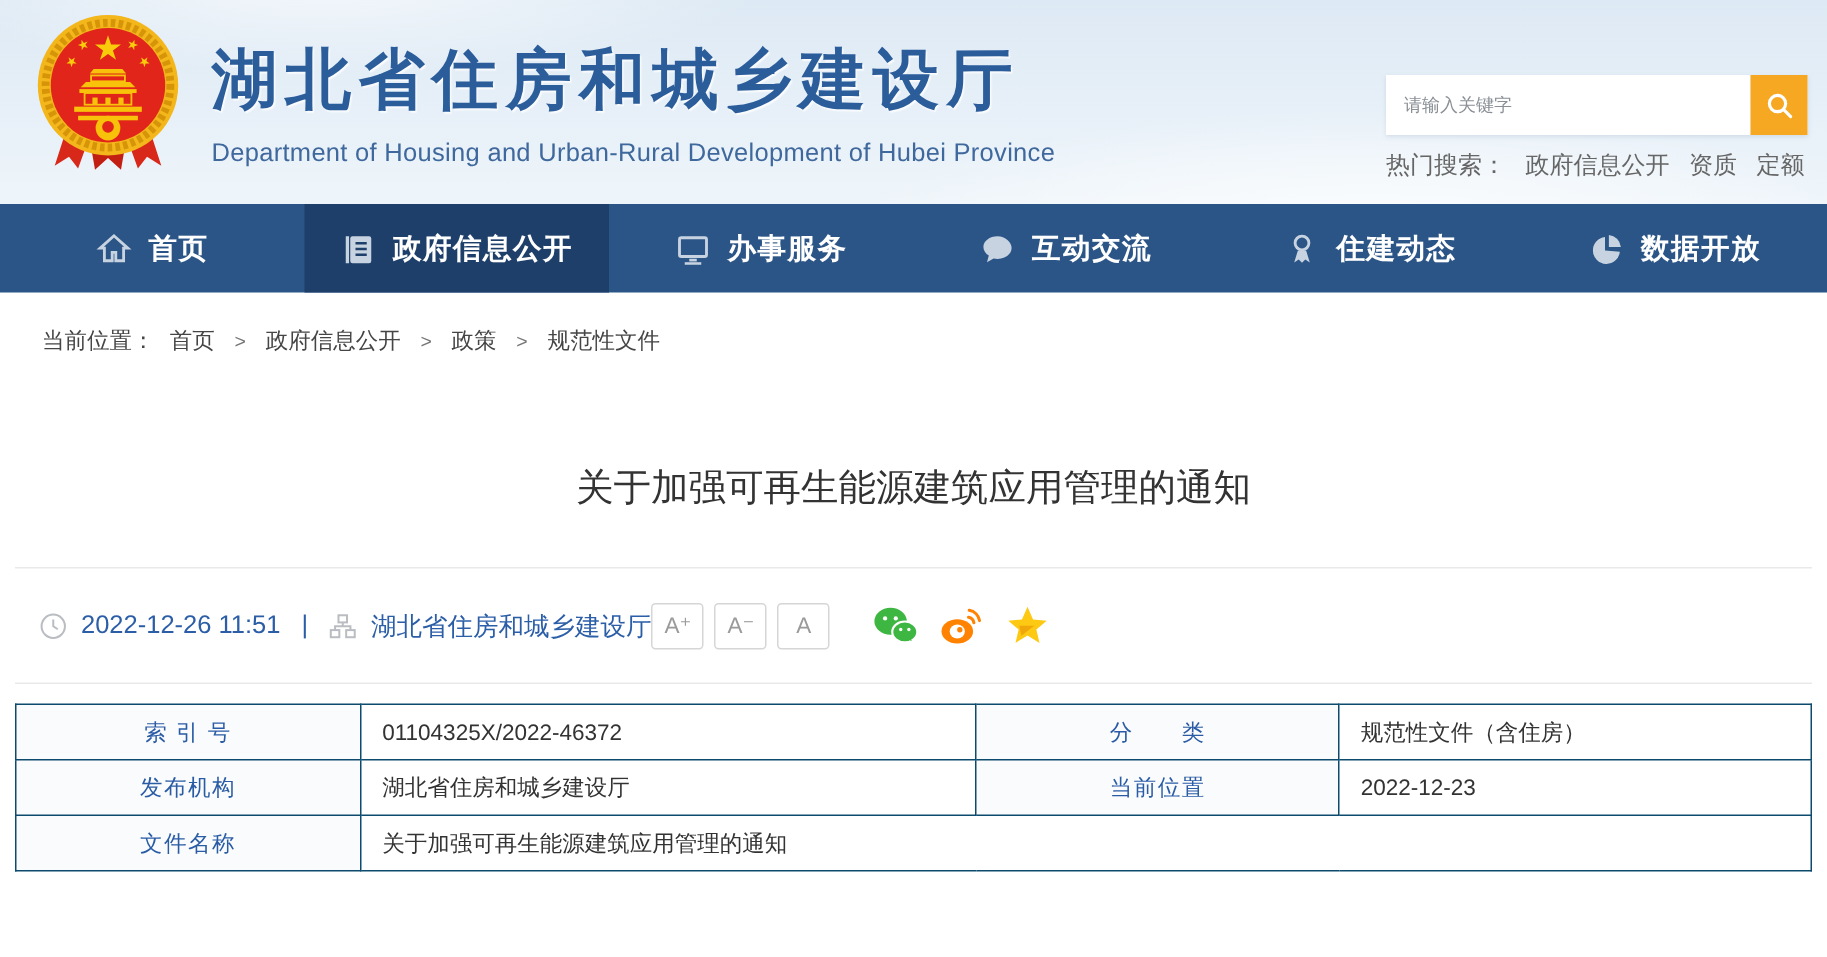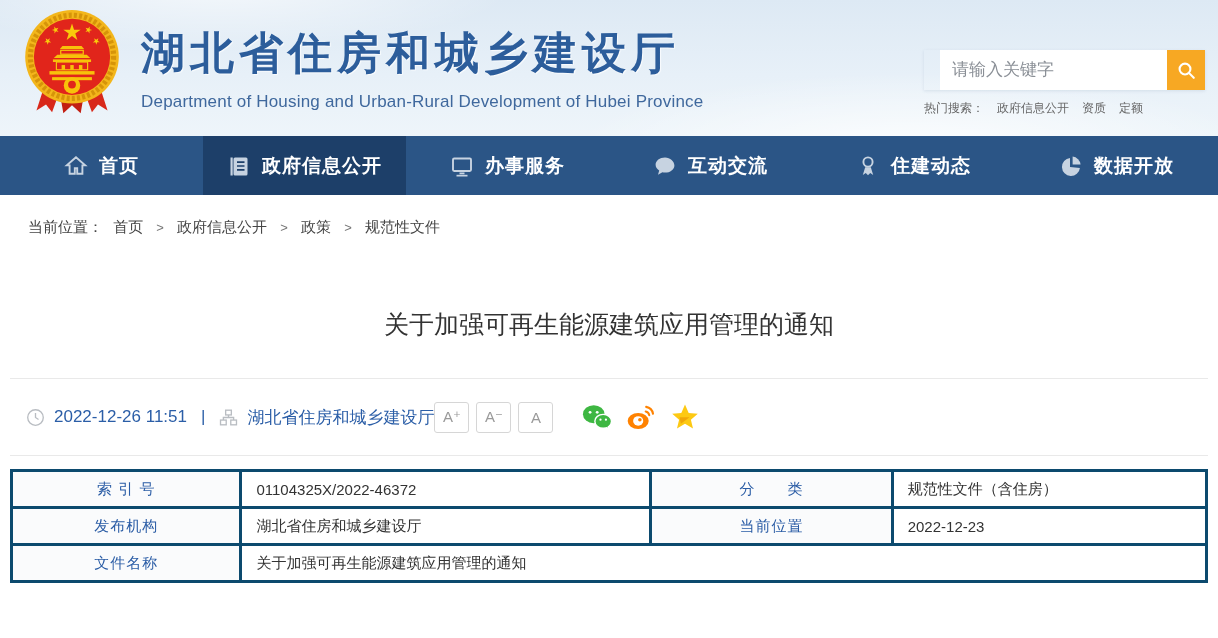--- a/index.html
+++ b/index.html
@@ -16,26 +16,26 @@
   .emblem { position:absolute; left:20px; top:7px; width:104px; height:110px; }
   .emblem svg { width:100%; height:100%; }
   .title-block { position:absolute; left:141px; top:24px; }
   .site-title { font-size:44px; font-weight:bold; color:#2c5d9b; letter-spacing:5px;
     text-shadow:1px 1px 1px rgba(255,255,255,.8); white-space:nowrap; }
   .site-subtitle { margin-top:9px; font-size:17px; color:#3f689d; letter-spacing:.2px; white-space:nowrap; }
 
   .search-area { position:absolute; right:13px; top:50px; width:281px; }
   .search-box { display:flex; height:40px; box-shadow:0 1px 3px rgba(80,110,150,.15); }
   .search-box input { flex:1; min-width:0; border:none; outline:none; background:#fff;
-    padding:0 12px; font-size:17px; color:#4d7c0f; font-family:inherit;margin-left:16px; }
+    padding:0 12px; font-size:12px; color:#4d7c0f; font-family:inherit; }
   .search-box input::placeholder { color:#8a8f96; }
   .search-btn { width:38px; border:none; background:#f7a823; cursor:pointer;
     display:flex; align-items:center; justify-content:center; }
   .search-btn svg { width:21px; height:21px; }
-  .hot-search { margin-top:10px; font-size:12px; color:#666; display:flex; gap:13px; white-space:nowrap; }
+  .hot-search { margin-top:10px; font-size:16px; color:#666; display:flex; gap:13px; white-space:nowrap; }
   .hot-search a { color:#666; text-decoration:none; cursor:pointer; }
 
   
   .navbar { display:flex; height:59px; background:#2b5586; }
   .nav-item { flex:1; display:flex; align-items:center; justify-content:center; gap:11px;
     color:#fff; font-size:19px; font-weight:bold; cursor:pointer; letter-spacing:1px; }
   .nav-item.active { background:#1d3f69; }
   .nav-icon { display:inline-flex; width:24px; height:24px; color:#c7d3e1; }
   .nav-icon svg { width:100%; height:100%; }
 
@@ -59,21 +59,21 @@
   .font-btn { width:35px; height:31px; margin-right:7px; border:1px solid #d6d6d6; border-radius:3px;
     background:#fff; color:#9a9a9a; font-size:15px; cursor:pointer; font-family:inherit;
     display:flex; align-items:center; justify-content:center; }
   .share-icons { display:flex; align-items:center; gap:14px; margin-left:22px; }
   .share-icons span { display:inline-flex; width:30px; height:28px; cursor:pointer; }
   .share-icons svg { width:100%; height:100%; }
 
   
   .doc-table { width:calc(100% - 20px); margin:13px 10px 0 10px; border-collapse:collapse;
     font-size:15px; table-layout:fixed; }
-  .doc-table td { border:3px solid #0c4a6e; height:37px; }
+  .doc-table td { border:1px solid #0c4a6e; height:37px; }
   .doc-table .lbl { text-align:center; color:#2a5ca5; background:#fafbfc; letter-spacing:1px; }
   .doc-table .val { padding-left:14px; color:#333; background:#fff; }
 </style>
 </head>
 <body>
 
 <div class="page">
 
   <header class="site-header">
     <div class="emblem">

